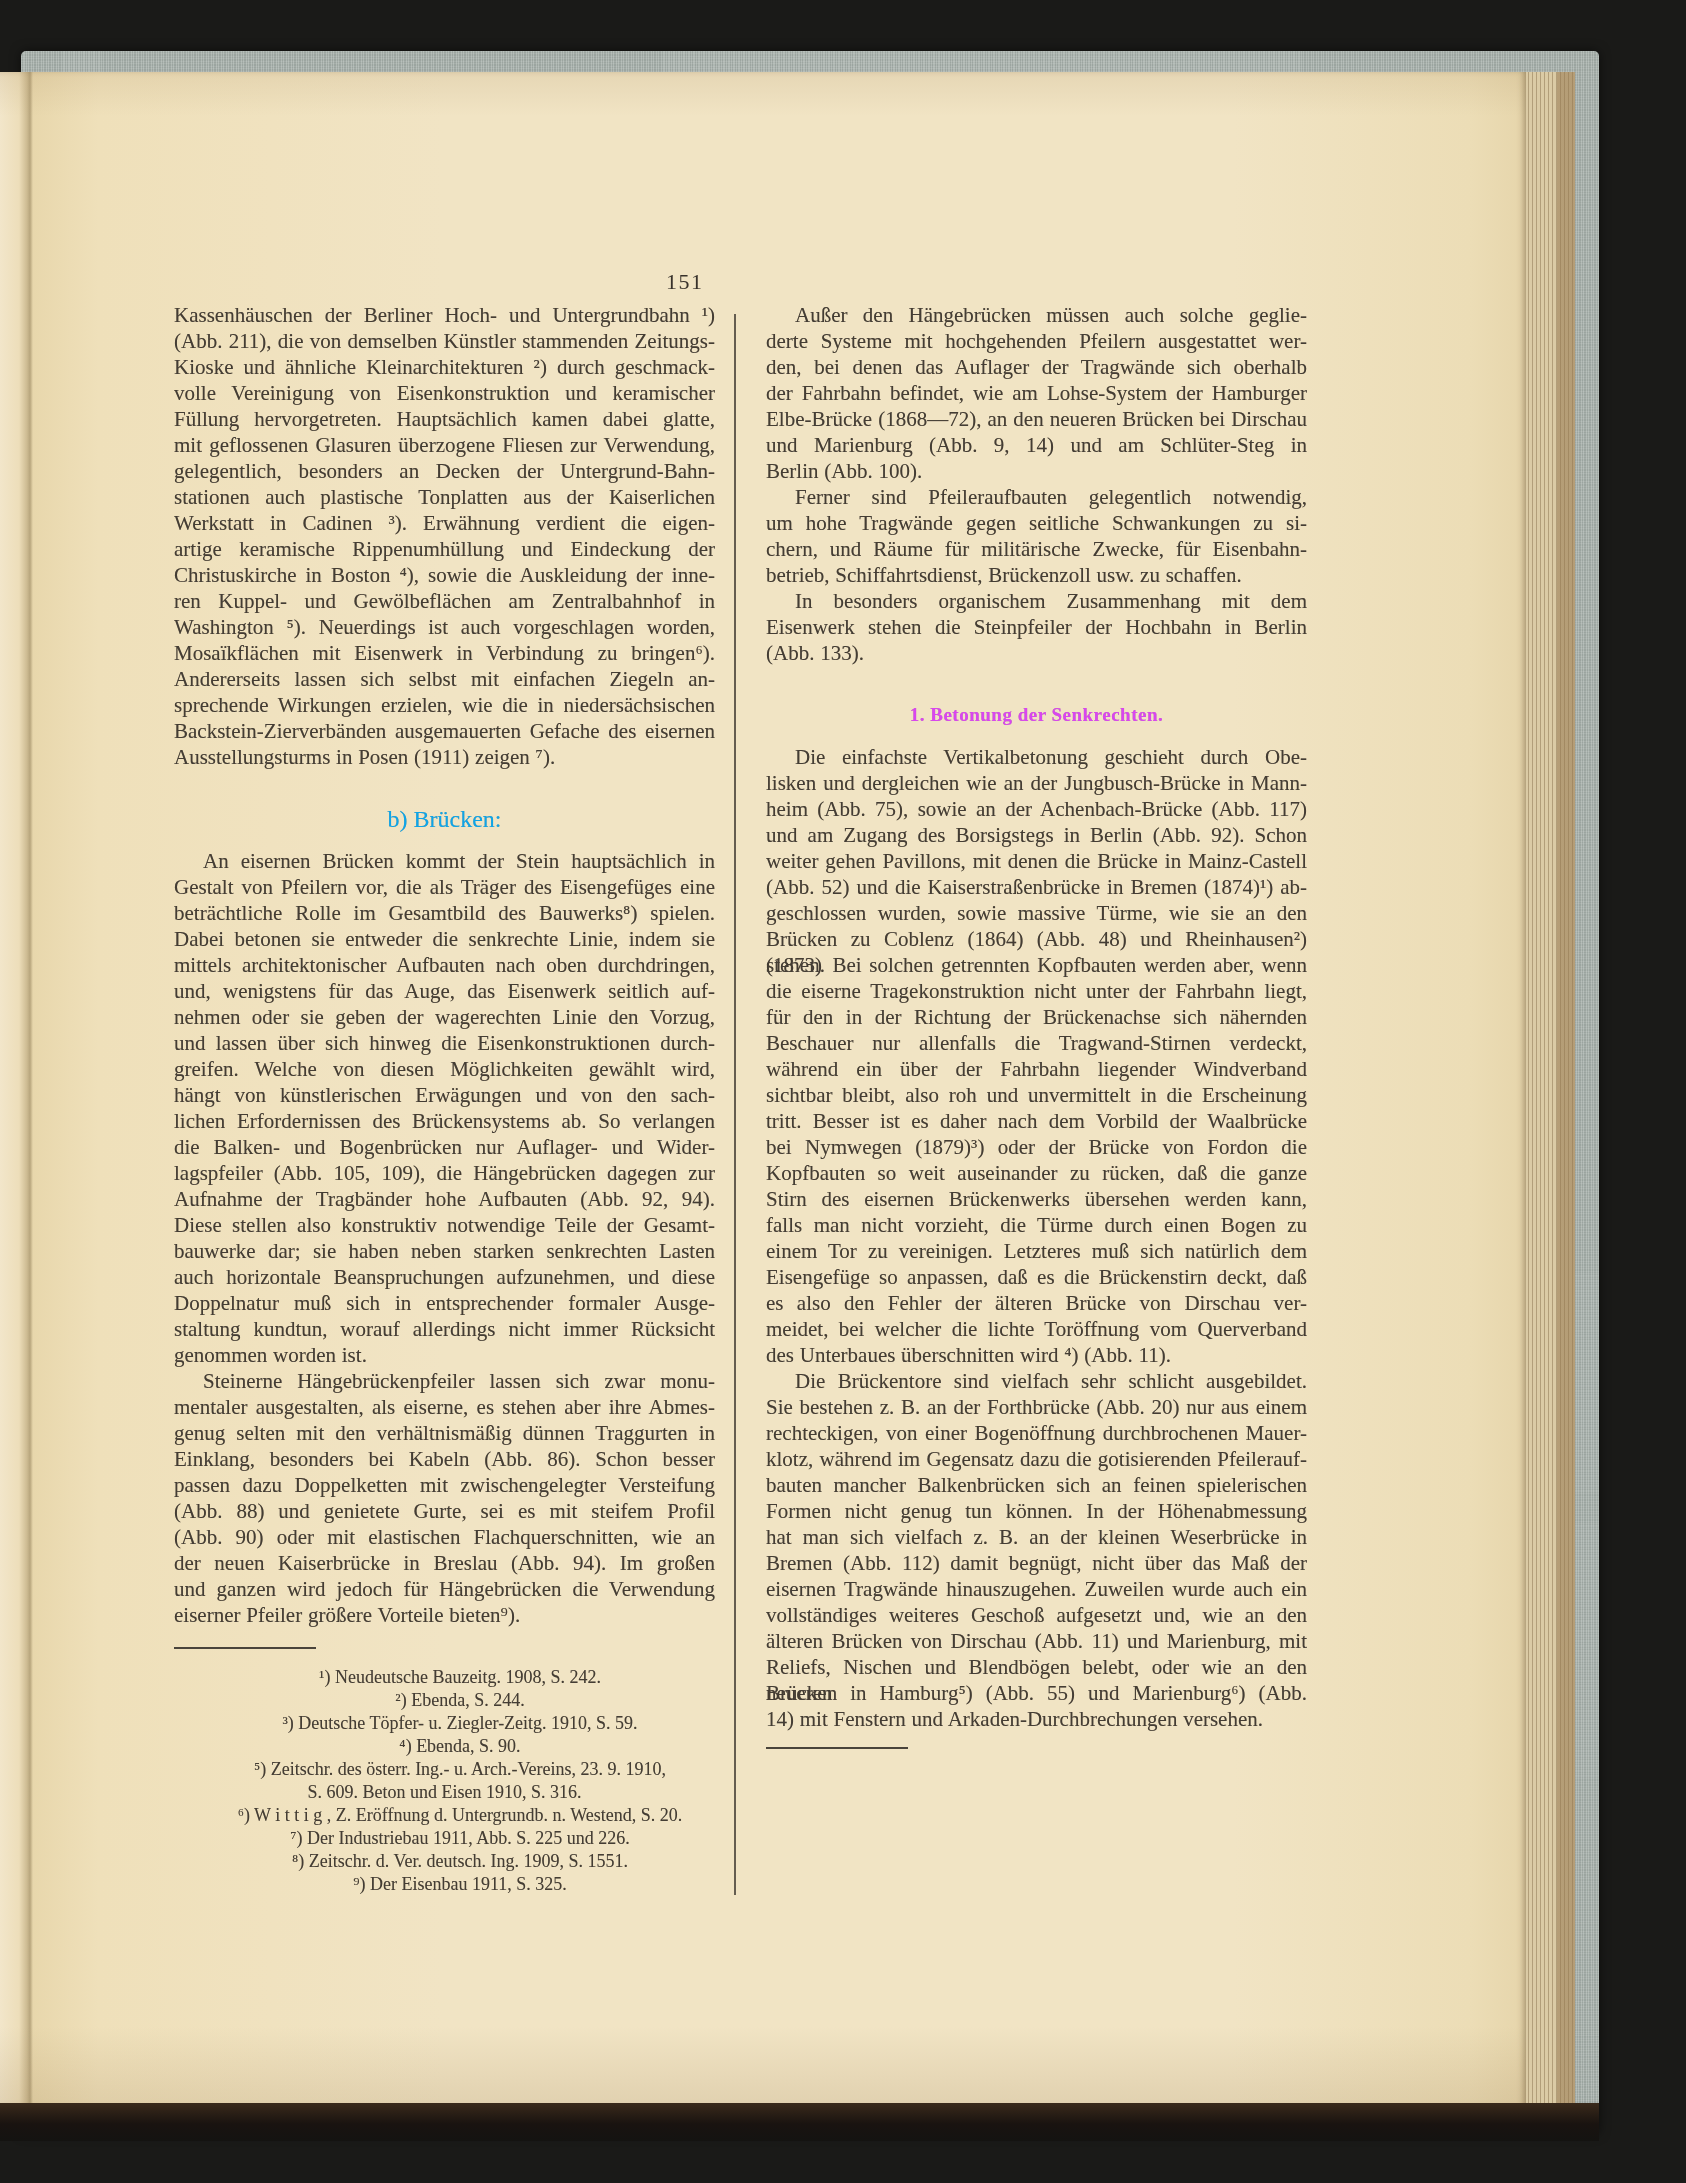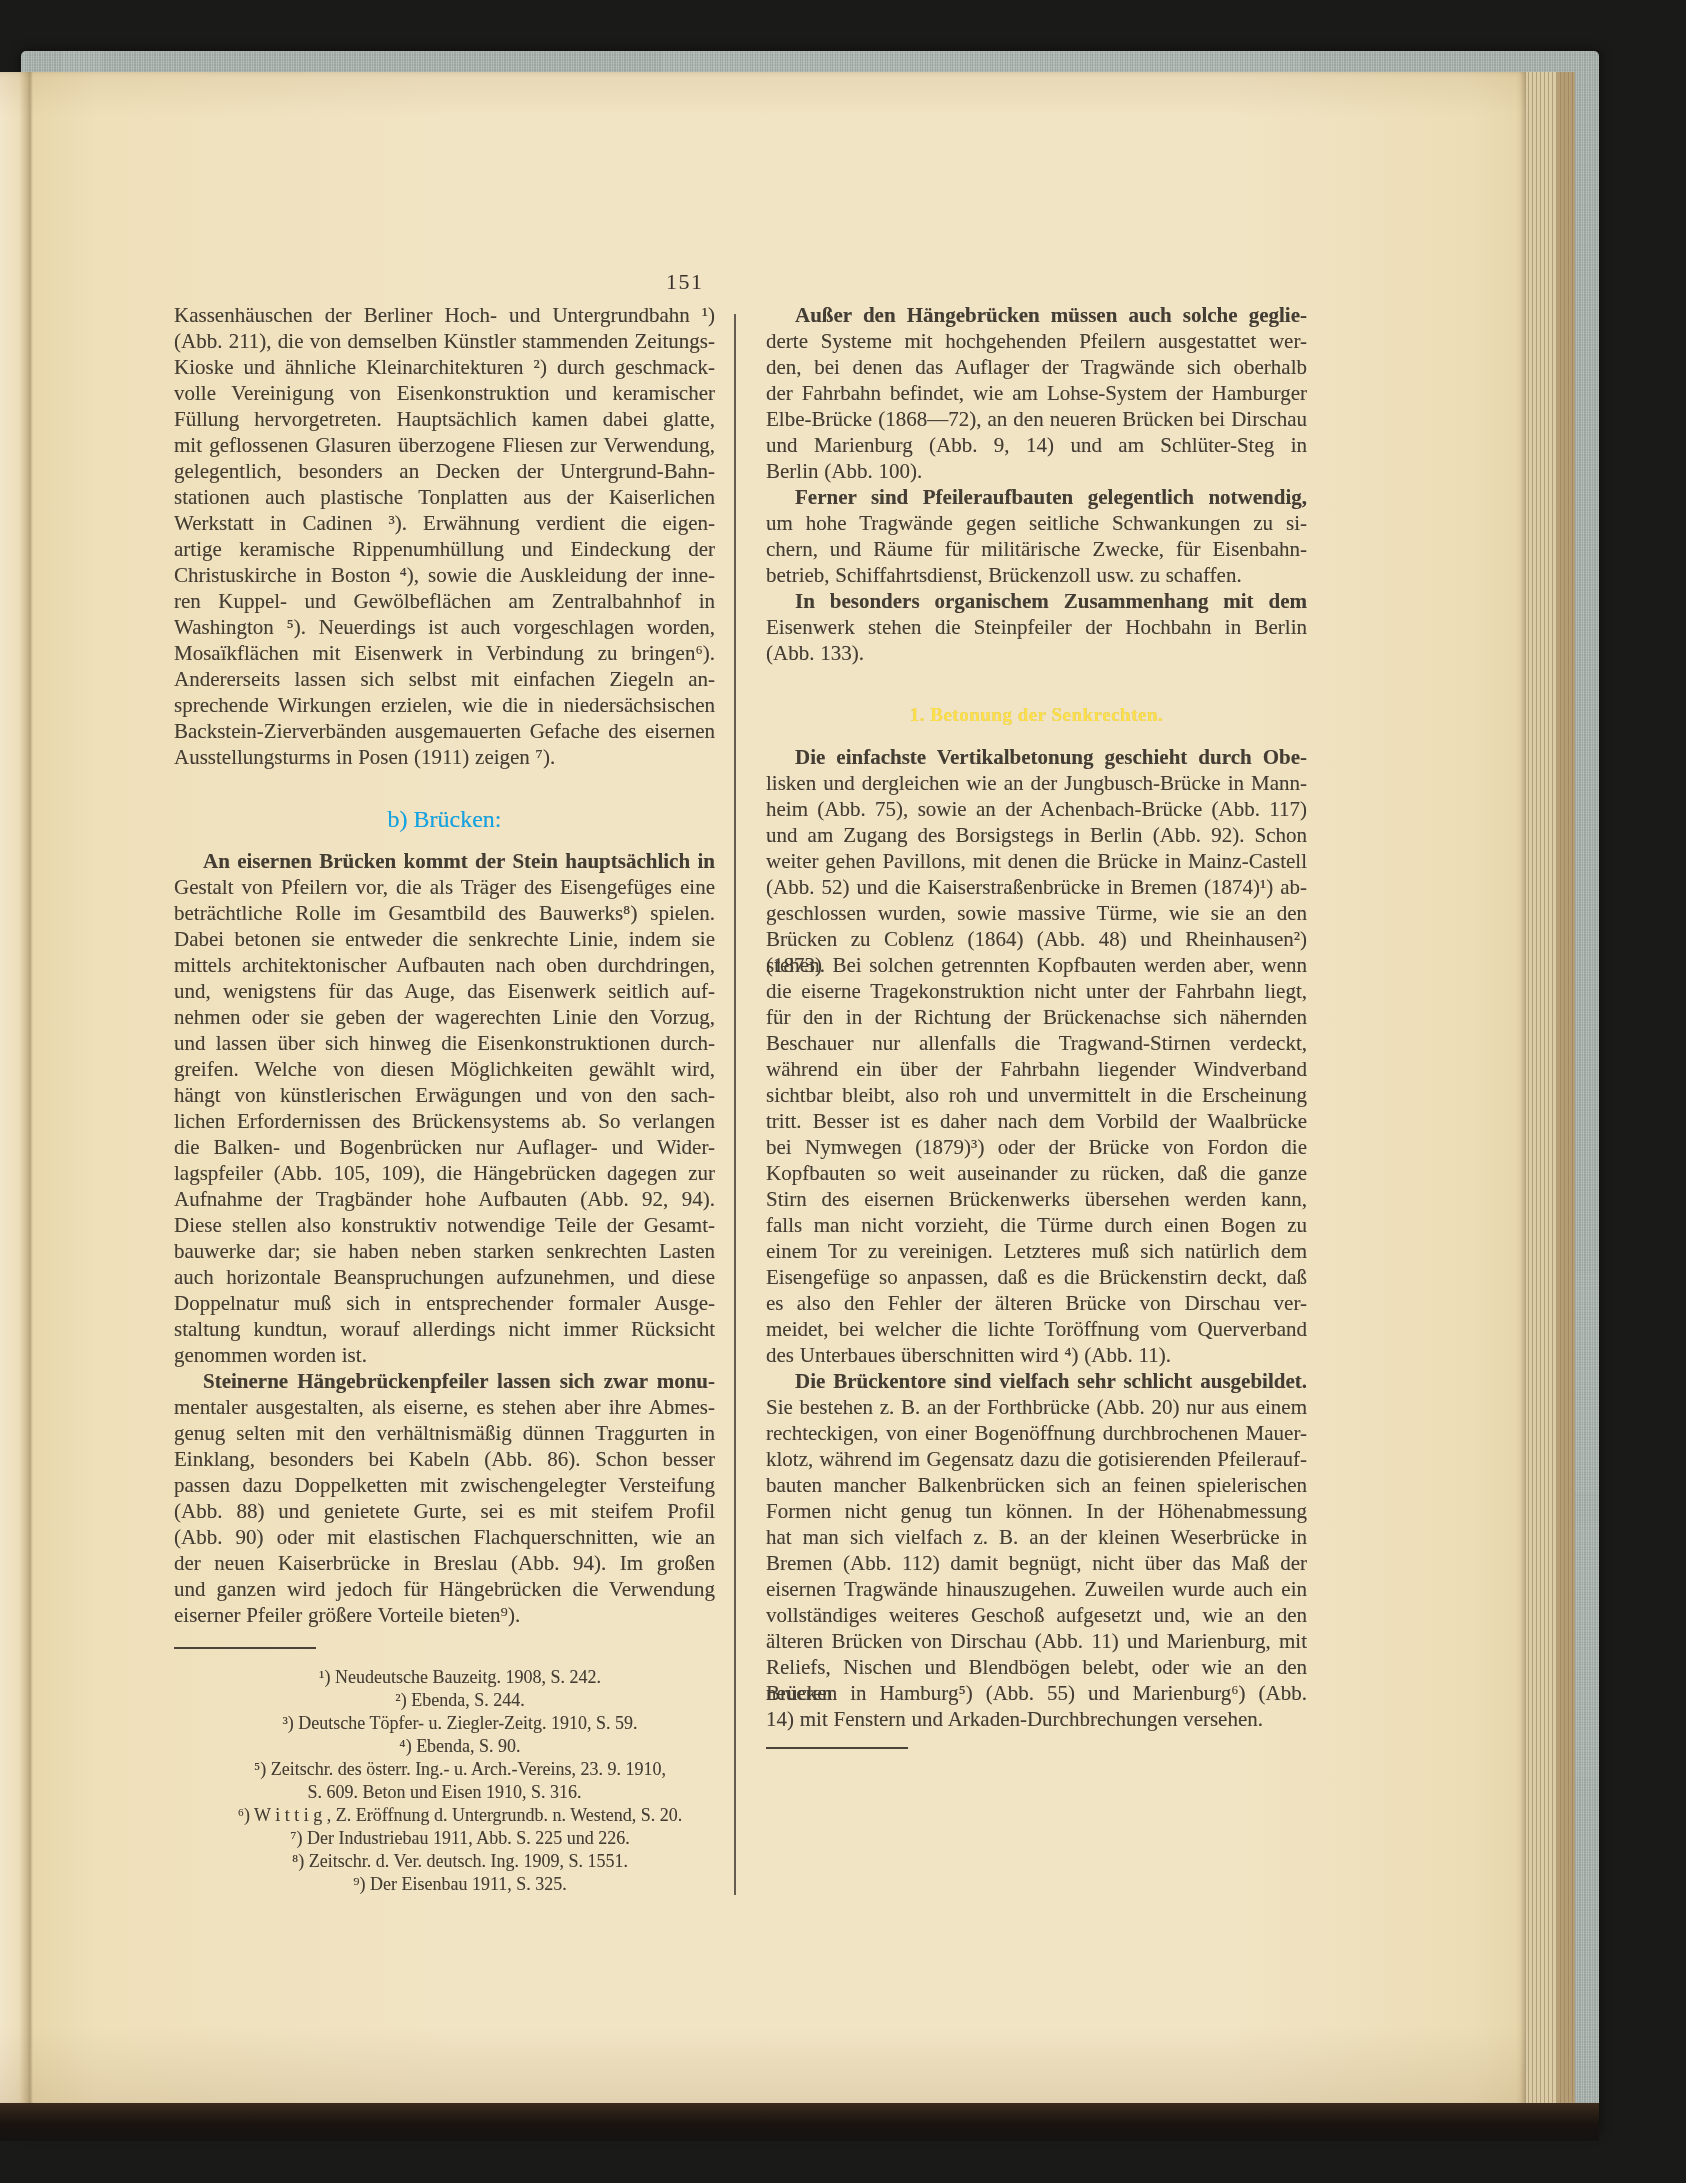--- a/index.html
+++ b/index.html
@@ -53,29 +53,29 @@
   }
   .col{position:absolute;top:302px;width:541px;color:#443d34;}
   .col-left{left:174px;}
   .col-right{left:766px;}
   .ln{
     font-size:21px;line-height:26px;height:26px;
     text-align:justify;text-align-last:justify;
     word-spacing:0.5px;
     text-shadow:0 0 0.5px rgba(62,52,40,.35);
   }
-  .ln.ind{text-indent:29px;font-weight:bold;}
+  .ln.ind{text-indent:29px;}
   .ln.end{text-align-last:left;}
   .para + .para{}
   .heading{
     text-align:center;font-size:24px;line-height:26px;
     margin:36px 0 16px 0;color:#0ea5e9;
     text-shadow:0 0 0.5px rgba(62,52,40,.35);
   }
-  .heading.bold{font-weight:bold;font-size:19px;letter-spacing:0.5px;color:#fde047;}
+  .heading.bold{font-weight:bold;font-size:19px;letter-spacing:0.5px;color:#d946ef;}
   .fnsec{position:absolute;width:541px;color:#443d34;}
   .fnsec-left{left:174px;top:1647px;}
   .fnsec-right{left:766px;top:1747px;}
   .fnrule{width:142px;height:2px;background:#4a443b;margin-bottom:17px;}
   .fn-ln{
     font-size:18px;line-height:23px;height:23px;text-align:center;
     text-shadow:0 0 0.5px rgba(62,52,40,.3);
   }
   .fn-ln.first{text-indent:31px;}
 </style>

